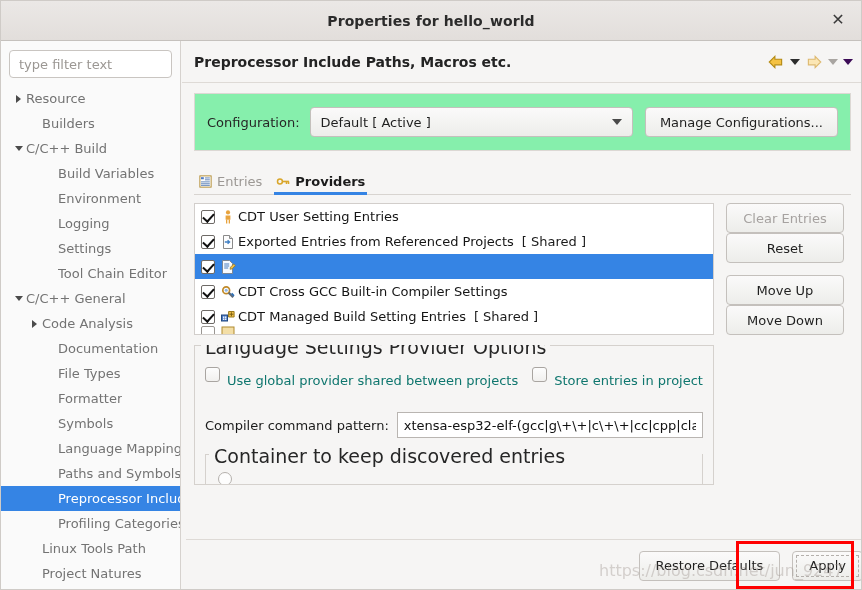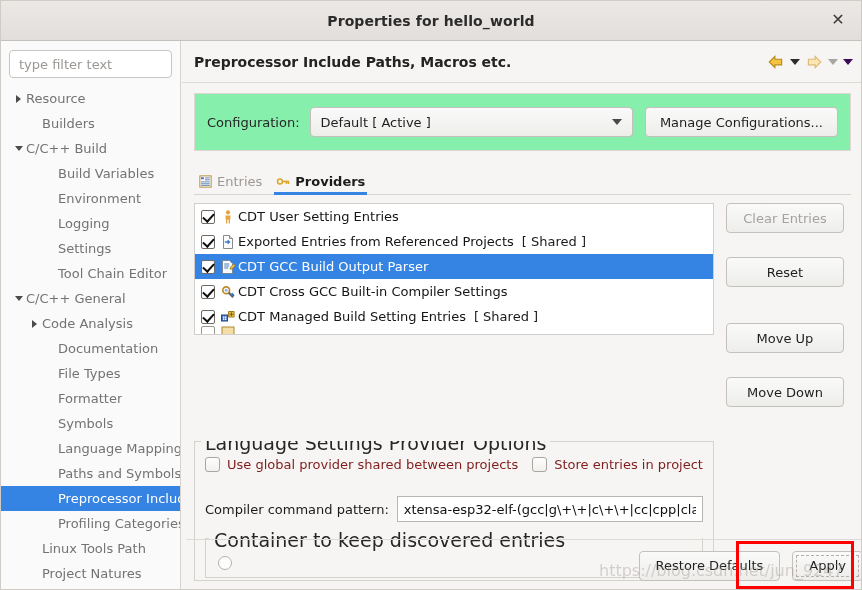--- a/index.html
+++ b/index.html
@@ -204,21 +204,21 @@
     position: absolute; left: 3px; top: 0px;
     width: 5px; height: 9px;
     border: solid #111; border-width: 0 2px 2px 0;
     transform: rotate(42deg);
   }
   .prov-ico { width: 16px; height: 16px; min-width: 16px; margin-right: 2px; display: block; }
   .prov-label { font-size: 13px; color: #151515; }
   .prov-shared { color: inherit; }
 
   .side-buttons { display: flex; flex-direction: column; width: 118px; }
-  .side-buttons .btn { height: 30px; margin-bottom: 24px; }
+  .side-buttons .btn { height: 30px; margin-bottom: 0; }
   .side-buttons .gap { height: 12px; }
 
   
   .options-group {
     margin: 10px 12px 0 12px;
     position: relative;
     width: 520px;
     border: 1px solid #d5d1cd;
     border-top: none;
     padding: 0 10px 8px 10px;
@@ -239,21 +239,21 @@
     display: flex; align-items: center;
     margin-top: 16px; gap: 7px;
     white-space: nowrap; overflow: hidden;
   }
   .checkrow .gapper { width: 12px; }
   .cb {
     width: 15px; height: 15px; min-width: 15px;
     border: 1px solid #a9a5a1; border-radius: 3px;
     background: linear-gradient(#fdfdfd,#f1f0ee);
   }
-  .checkrow label { font-size: 13px; color: #7f1d1d; }
+  .checkrow label { font-size: 13px; color: #0f766e; margin-top: 12px; }
   .patternrow {
     display: flex; align-items: center;
     margin-top: 24px; gap: 8px; white-space: nowrap;
   }
   .patternrow .lbl { font-size: 13px; color: #1b1b1b; }
   .pattern-input {
     width: 325px; height: 26px;
     border: 1px solid #b9b5b1; background: #fff;
     padding: 0 6px;
     font-family: inherit; font-size: 13px; color: #111;
@@ -520,21 +520,20 @@
           </div>
           <div class="prov-row sel">
             <span class="chk on"></span>
             <span>
               <svg class="prov-ico" viewBox="0 0 16 16">
                 <path d="M2.5 1.5h7l3 3v10h-10z" fill="#f7fbff" stroke="#7d8794"></path>
                 <path d="M4.2 5h5M4.2 7h5M4.2 9h4" stroke="#4a7fbf" stroke-width="1.1"></path>
                 <path d="M10.5 8.2l3.2-3.2 1.6 1.6-3.2 3.2-2 .5z" fill="#f0c14b" stroke="#9a7a1e" stroke-width=".8"></path>
               </svg>
             </span>
-            <span class="prov-label">CDT GCC Build Output Parser</span>
           </div>
           <div class="prov-row">
             <span class="chk on"></span>
             <span>
               <svg class="prov-ico" viewBox="0 0 16 16">
                 <circle cx="6.2" cy="6.2" r="3.4" fill="none" stroke="#c08a2a" stroke-width="1.7"></circle>
                 <circle cx="6.2" cy="6.2" r="1.5" fill="#8ab4e8"></circle>
                 <path d="M8.6 8.6l4.6 4.6" stroke="#5e6b7a" stroke-width="2.2"></path>
                 <path d="M11.6 9.4l2.4 2.4" stroke="#2f6fb5" stroke-width="1.8"></path>
               </svg>

